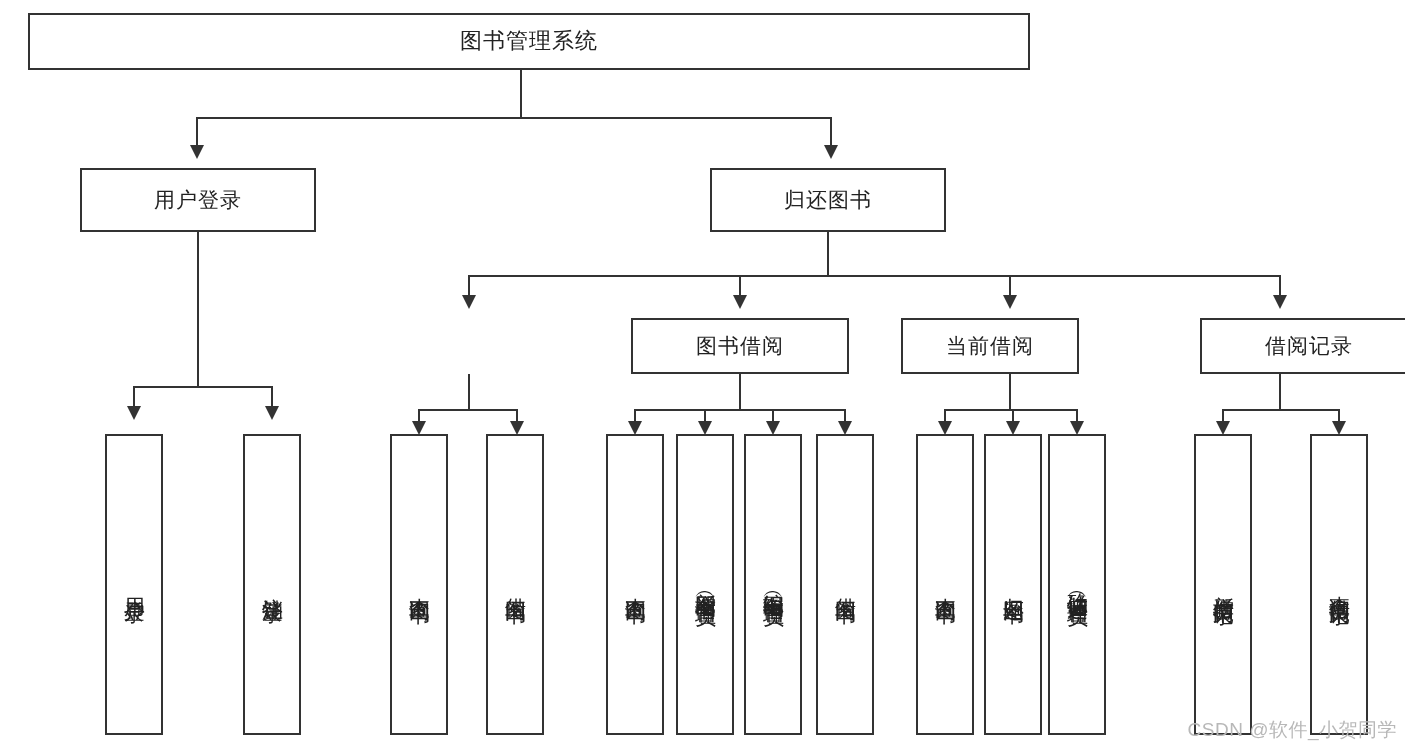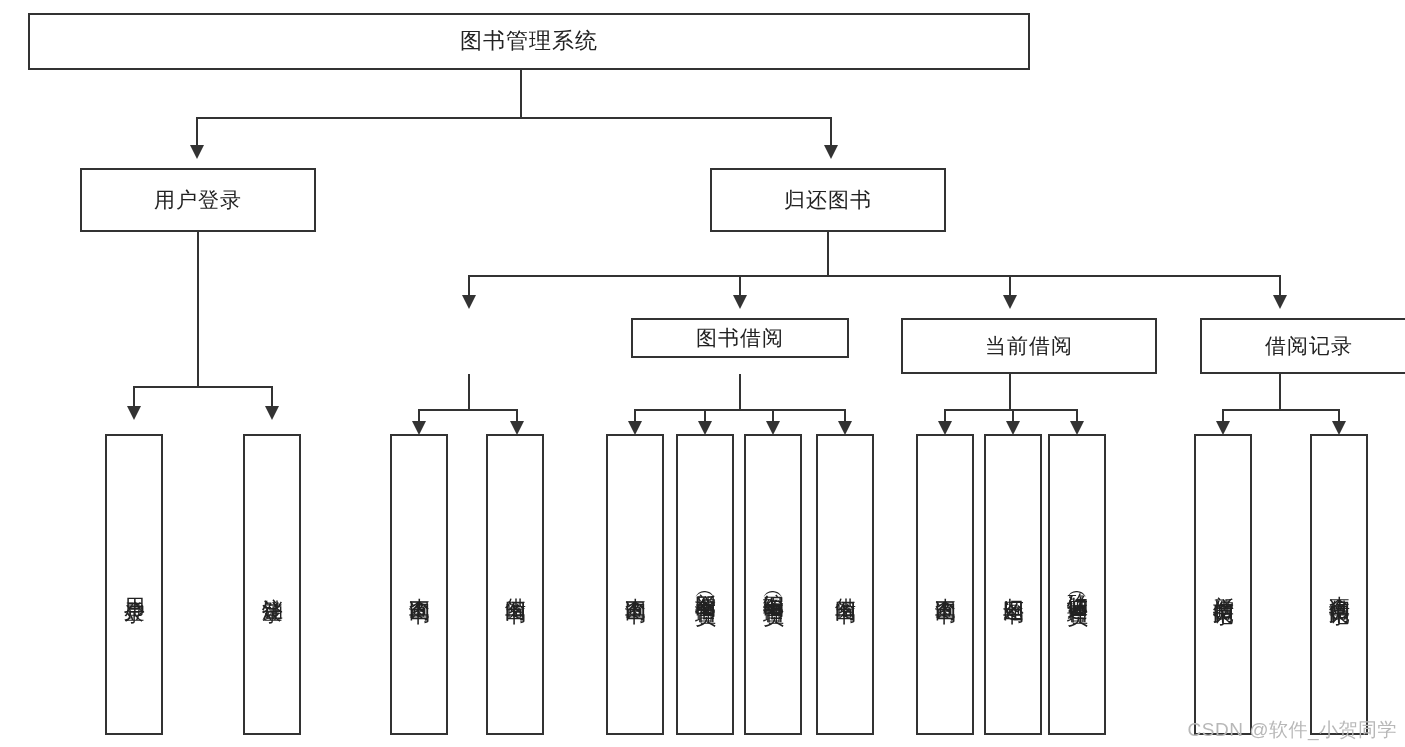--- a/index.html
+++ b/index.html
@@ -111,23 +111,23 @@
   <div class="conn v" style="left:739px; top:275px; width:2px; height:22px;"></div>
   <div class="arrow" style="left:733px; top:295px;"></div>
 
   <div class="conn v" style="left:1009px; top:275px; width:2px; height:22px;"></div>
   <div class="arrow" style="left:1003px; top:295px;"></div>
 
   <div class="conn v" style="left:1279px; top:275px; width:2px; height:22px;"></div>
   <div class="arrow" style="left:1273px; top:295px;"></div>
 
 
-  <div class="node horiz" style="left:631px; top:318px; width:218px; height:40px;">图书借阅</div>
-
-  <div class="node horiz" style="left:901px; top:318px; width:256px; height:56px;">当前借阅</div>
+  <div class="node horiz" style="left:631px; top:318px; width:218px; height:56px;">图书借阅</div>
+
+  <div class="node horiz" style="left:901px; top:318px; width:178px; height:56px;">当前借阅</div>
 
   <div class="node horiz" style="left:1171px; top:318px; width:218px; height:56px;margin-left:29px;">借阅记录</div>
 
   <div class="conn v" style="left:468px; top:374px; width:2px; height:36px;"></div>
   <div class="conn h" style="left:418px; top:409px; width:100px; height:2px;"></div>
   <div class="conn v" style="left:418px; top:409px; width:2px; height:16px;"></div>
   <div class="arrow" style="left:412px; top:421px;"></div>
   <div class="conn v" style="left:516px; top:409px; width:2px; height:16px;"></div>
   <div class="arrow" style="left:510px; top:421px;"></div>
 

